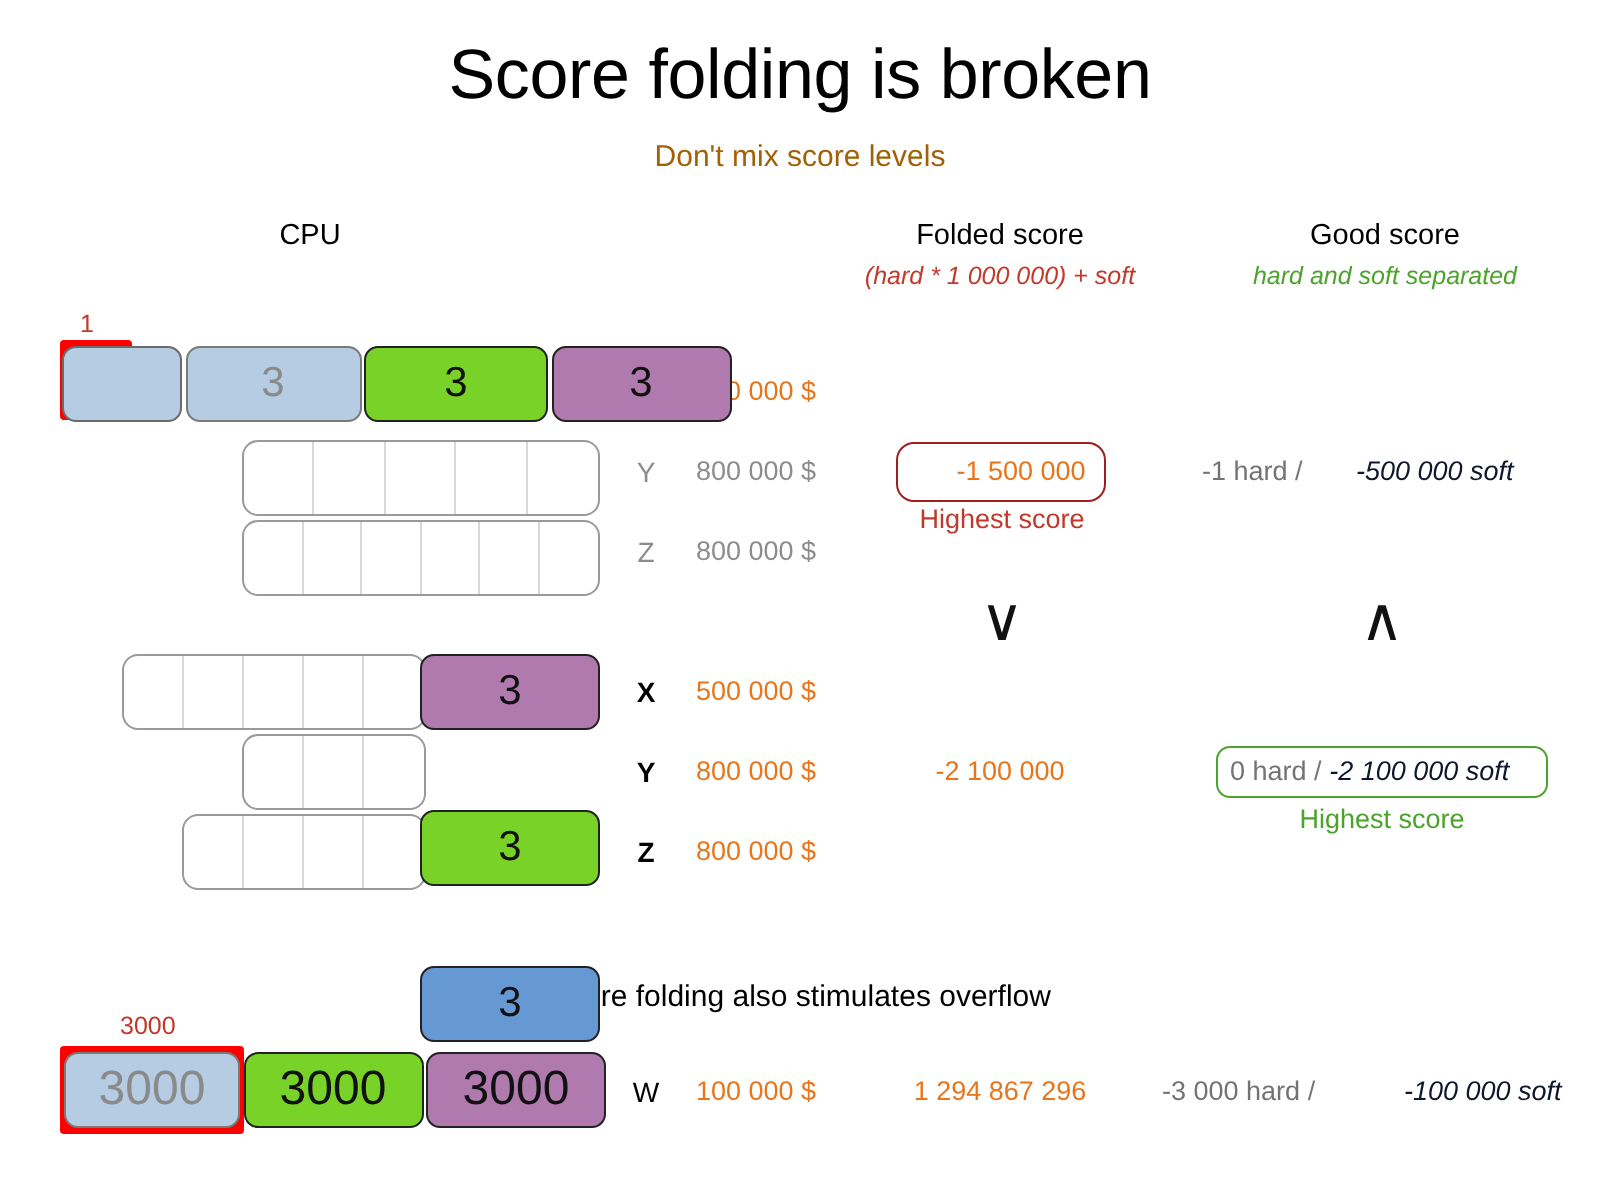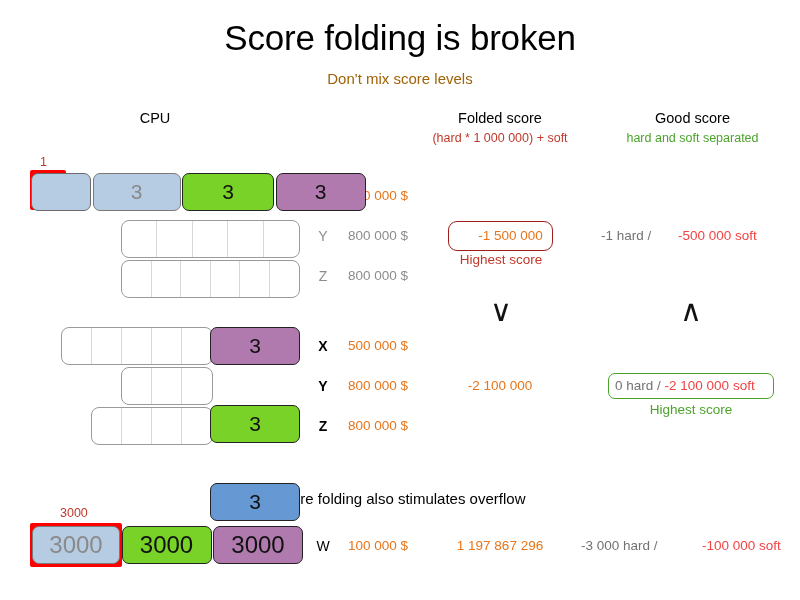--- a/index.html
+++ b/index.html
@@ -41,20 +41,21 @@
 
   
   .col-head {
     text-align: center;
     font-size: 14.5px;
     color: #000;
   }
   .col-sub {
     text-align: center;
     font-size: 12.5px;
+    font-style: italic;
   }
   #head-cpu { top: 110px; left: 100px; width: 110px; }
   #head-folded { top: 110px; left: 400px; width: 200px; }
   #sub-folded { top: 131px; left: 400px; width: 200px; color: #C0392B; }
   #head-good { top: 110px; left: 600px; width: 185px; }
   #sub-good { top: 131px; left: 600px; width: 185px; color: #4CA32B; }
   .bar {
     position: absolute;
     height: 38px;
     display: flex;
@@ -155,21 +156,21 @@
     font-size: 13.5px;
     color: #C0392B;
   }
   .highest-green {
     position: absolute;
     text-align: center;
     font-size: 13.5px;
     color: #4CA32B;
   }
   .hard { color: #737373; }
-  .soft { color: #ef4444; }
+  .soft { color: #0f172a; font-style: italic; }
   .slash { color: #777; }
 
   
   .cmp {
     position: absolute;
     font-size: 30px;
     color: #111;
     text-align: center;
     width: 40px;
     font-family: "DejaVu Sans", sans-serif;
@@ -278,19 +279,19 @@
 <div class="red-box" style="top:523px; left:30px; width:92px; height:44px;"></div>
 
 <div class="bar" style="top:526px; left:32px;">
   <div class="seg plainblue" style="width:88px; font-size:24px;">3000</div>
   <div class="seg green" style="width:90px; font-size:24px;">3000</div>
   <div class="seg purple" style="width:90px; font-size:24px;">3000</div>
 </div>
 <div class="row-letter active" style="top:538px; left:313px; font-weight:normal;">W</div>
 <div class="price active" style="top:538px; left:348px;">100 000 $</div>
 
-<div class="score-cell" style="top:538px; left:440px; width:120px;">1 197 867 296</div>
+<div class="score-cell" style="top:538px; left:440px; width:120px;">1 294 867 296</div>
 
 <div class="score-cell" style="top:538px; left:581px; width:90px; text-align:left;">
   <span class="hard">-3 000 hard</span>
   <span class="slash">/</span>
 </div>
 <div class="score-cell soft" style="top:538px; left:702px; width:120px; text-align:left;">-100 000 soft</div>
 
 </body></html>

